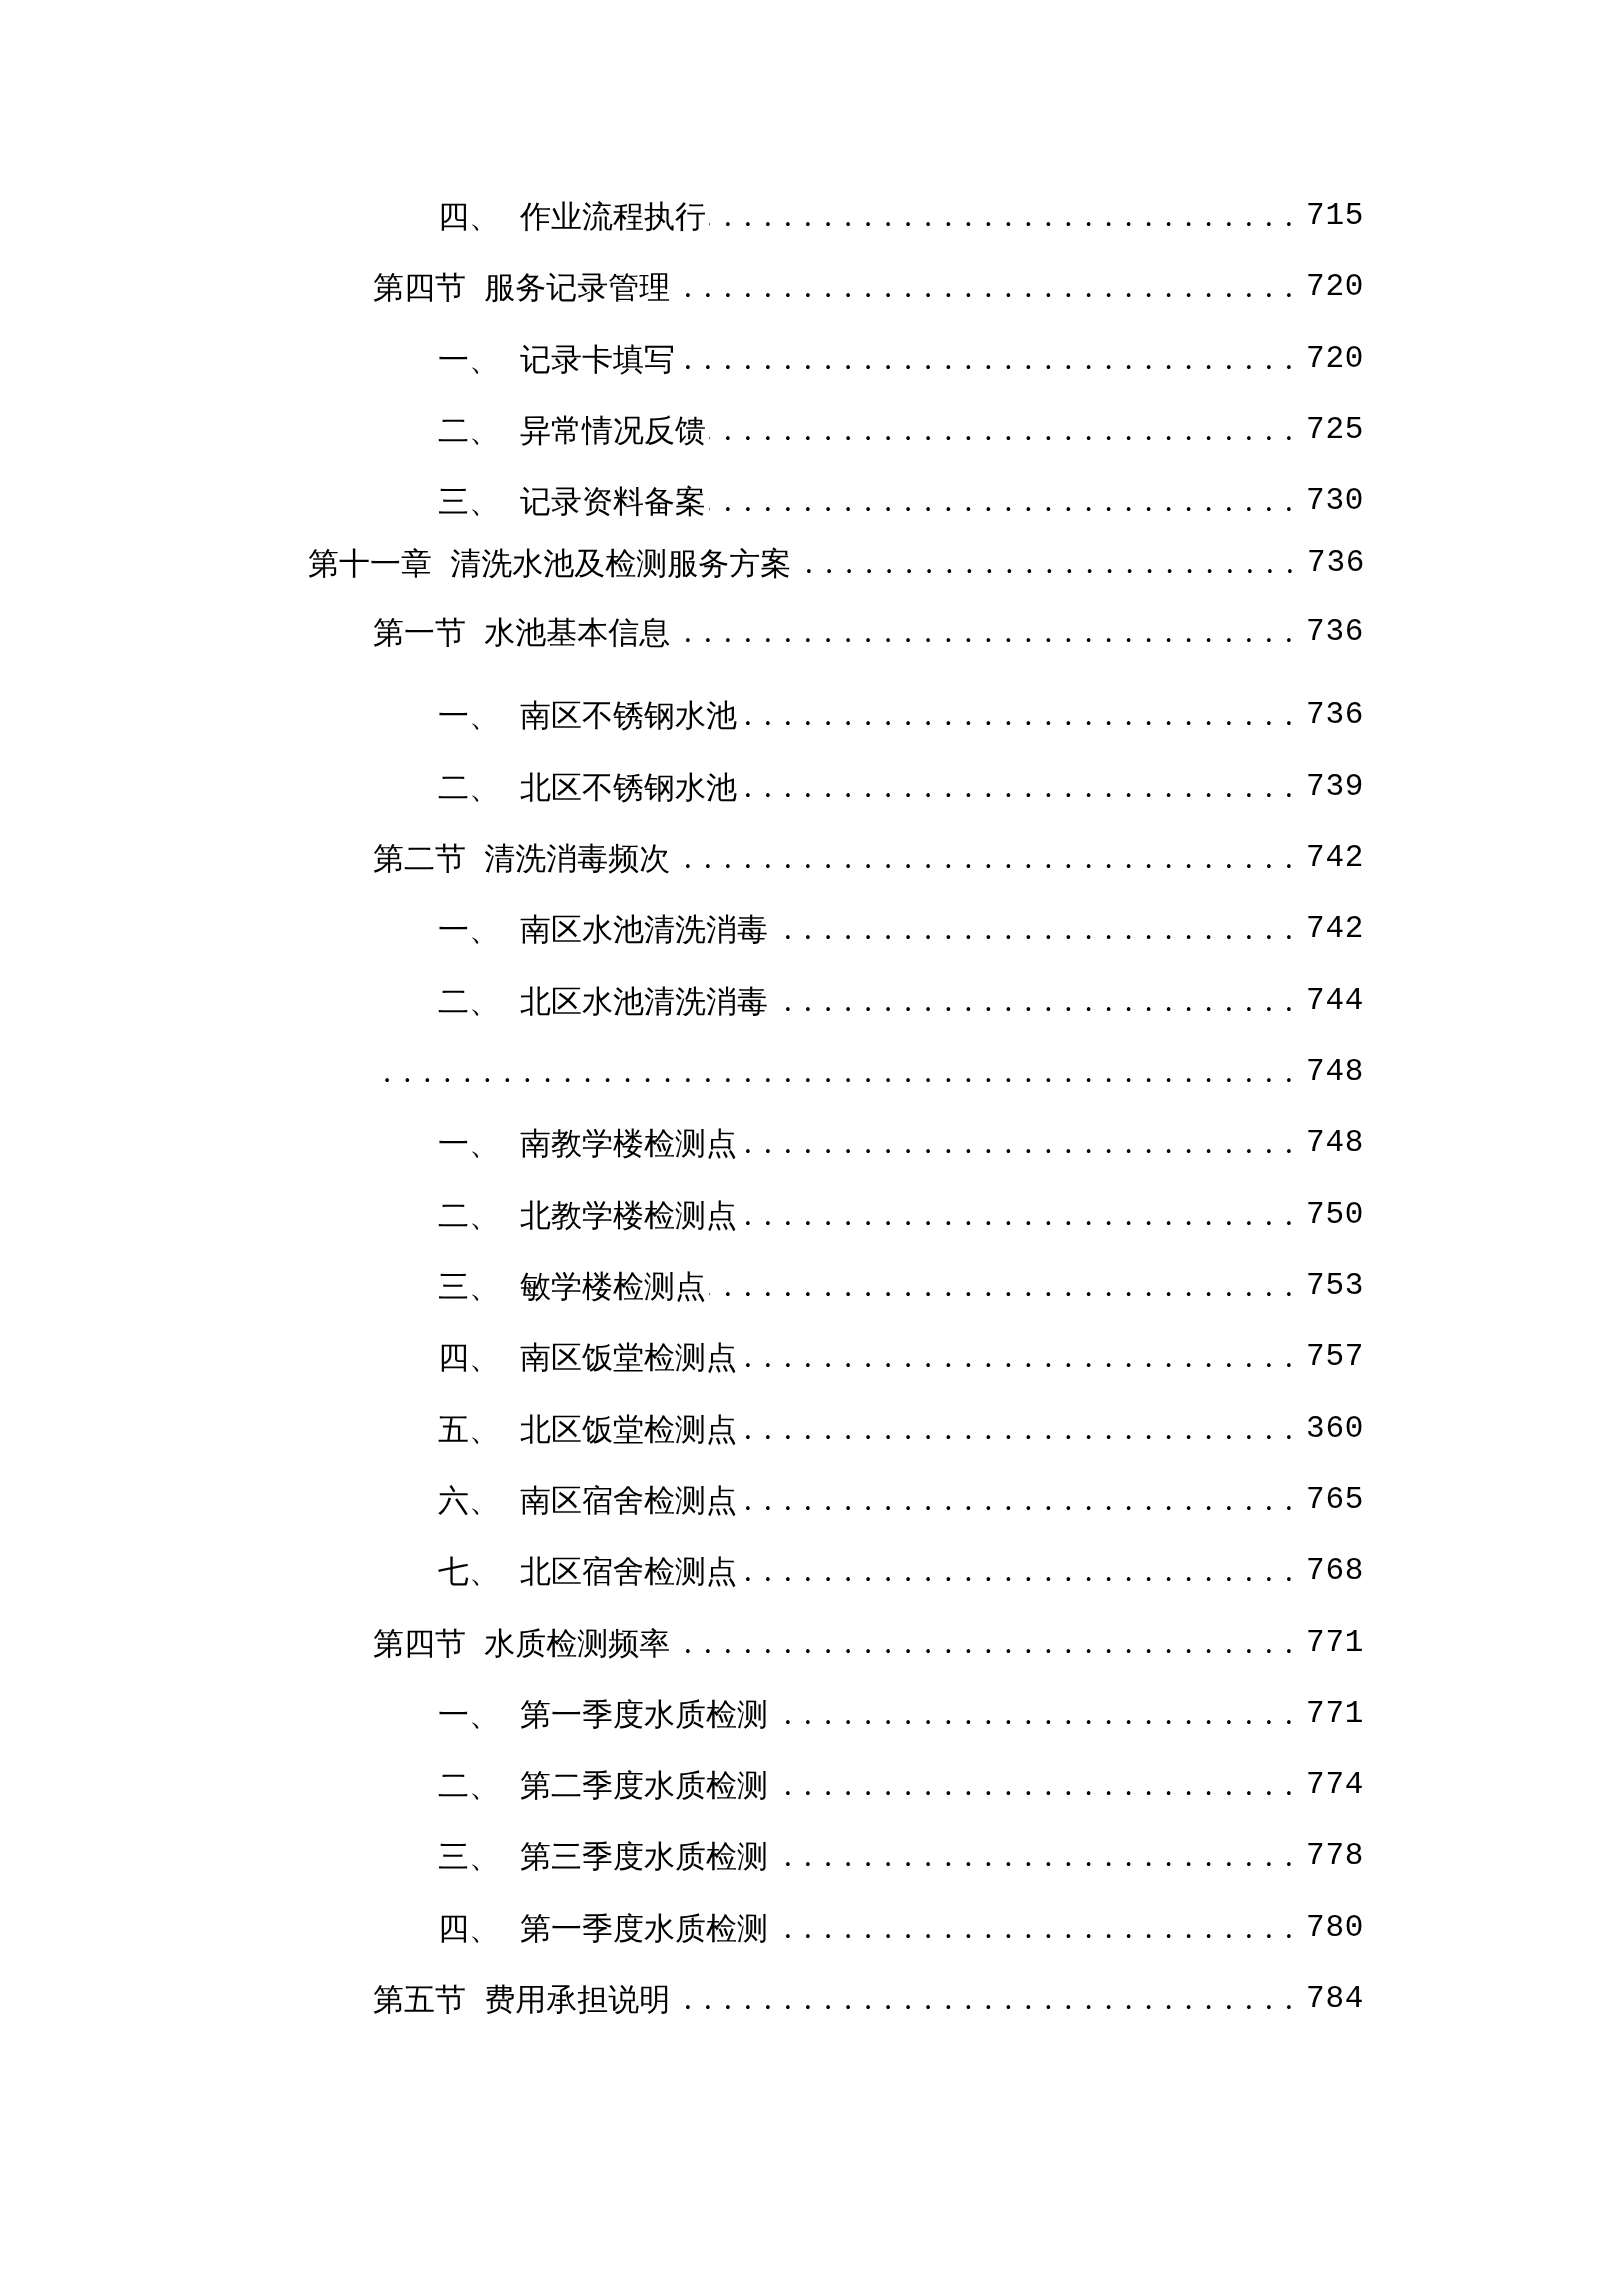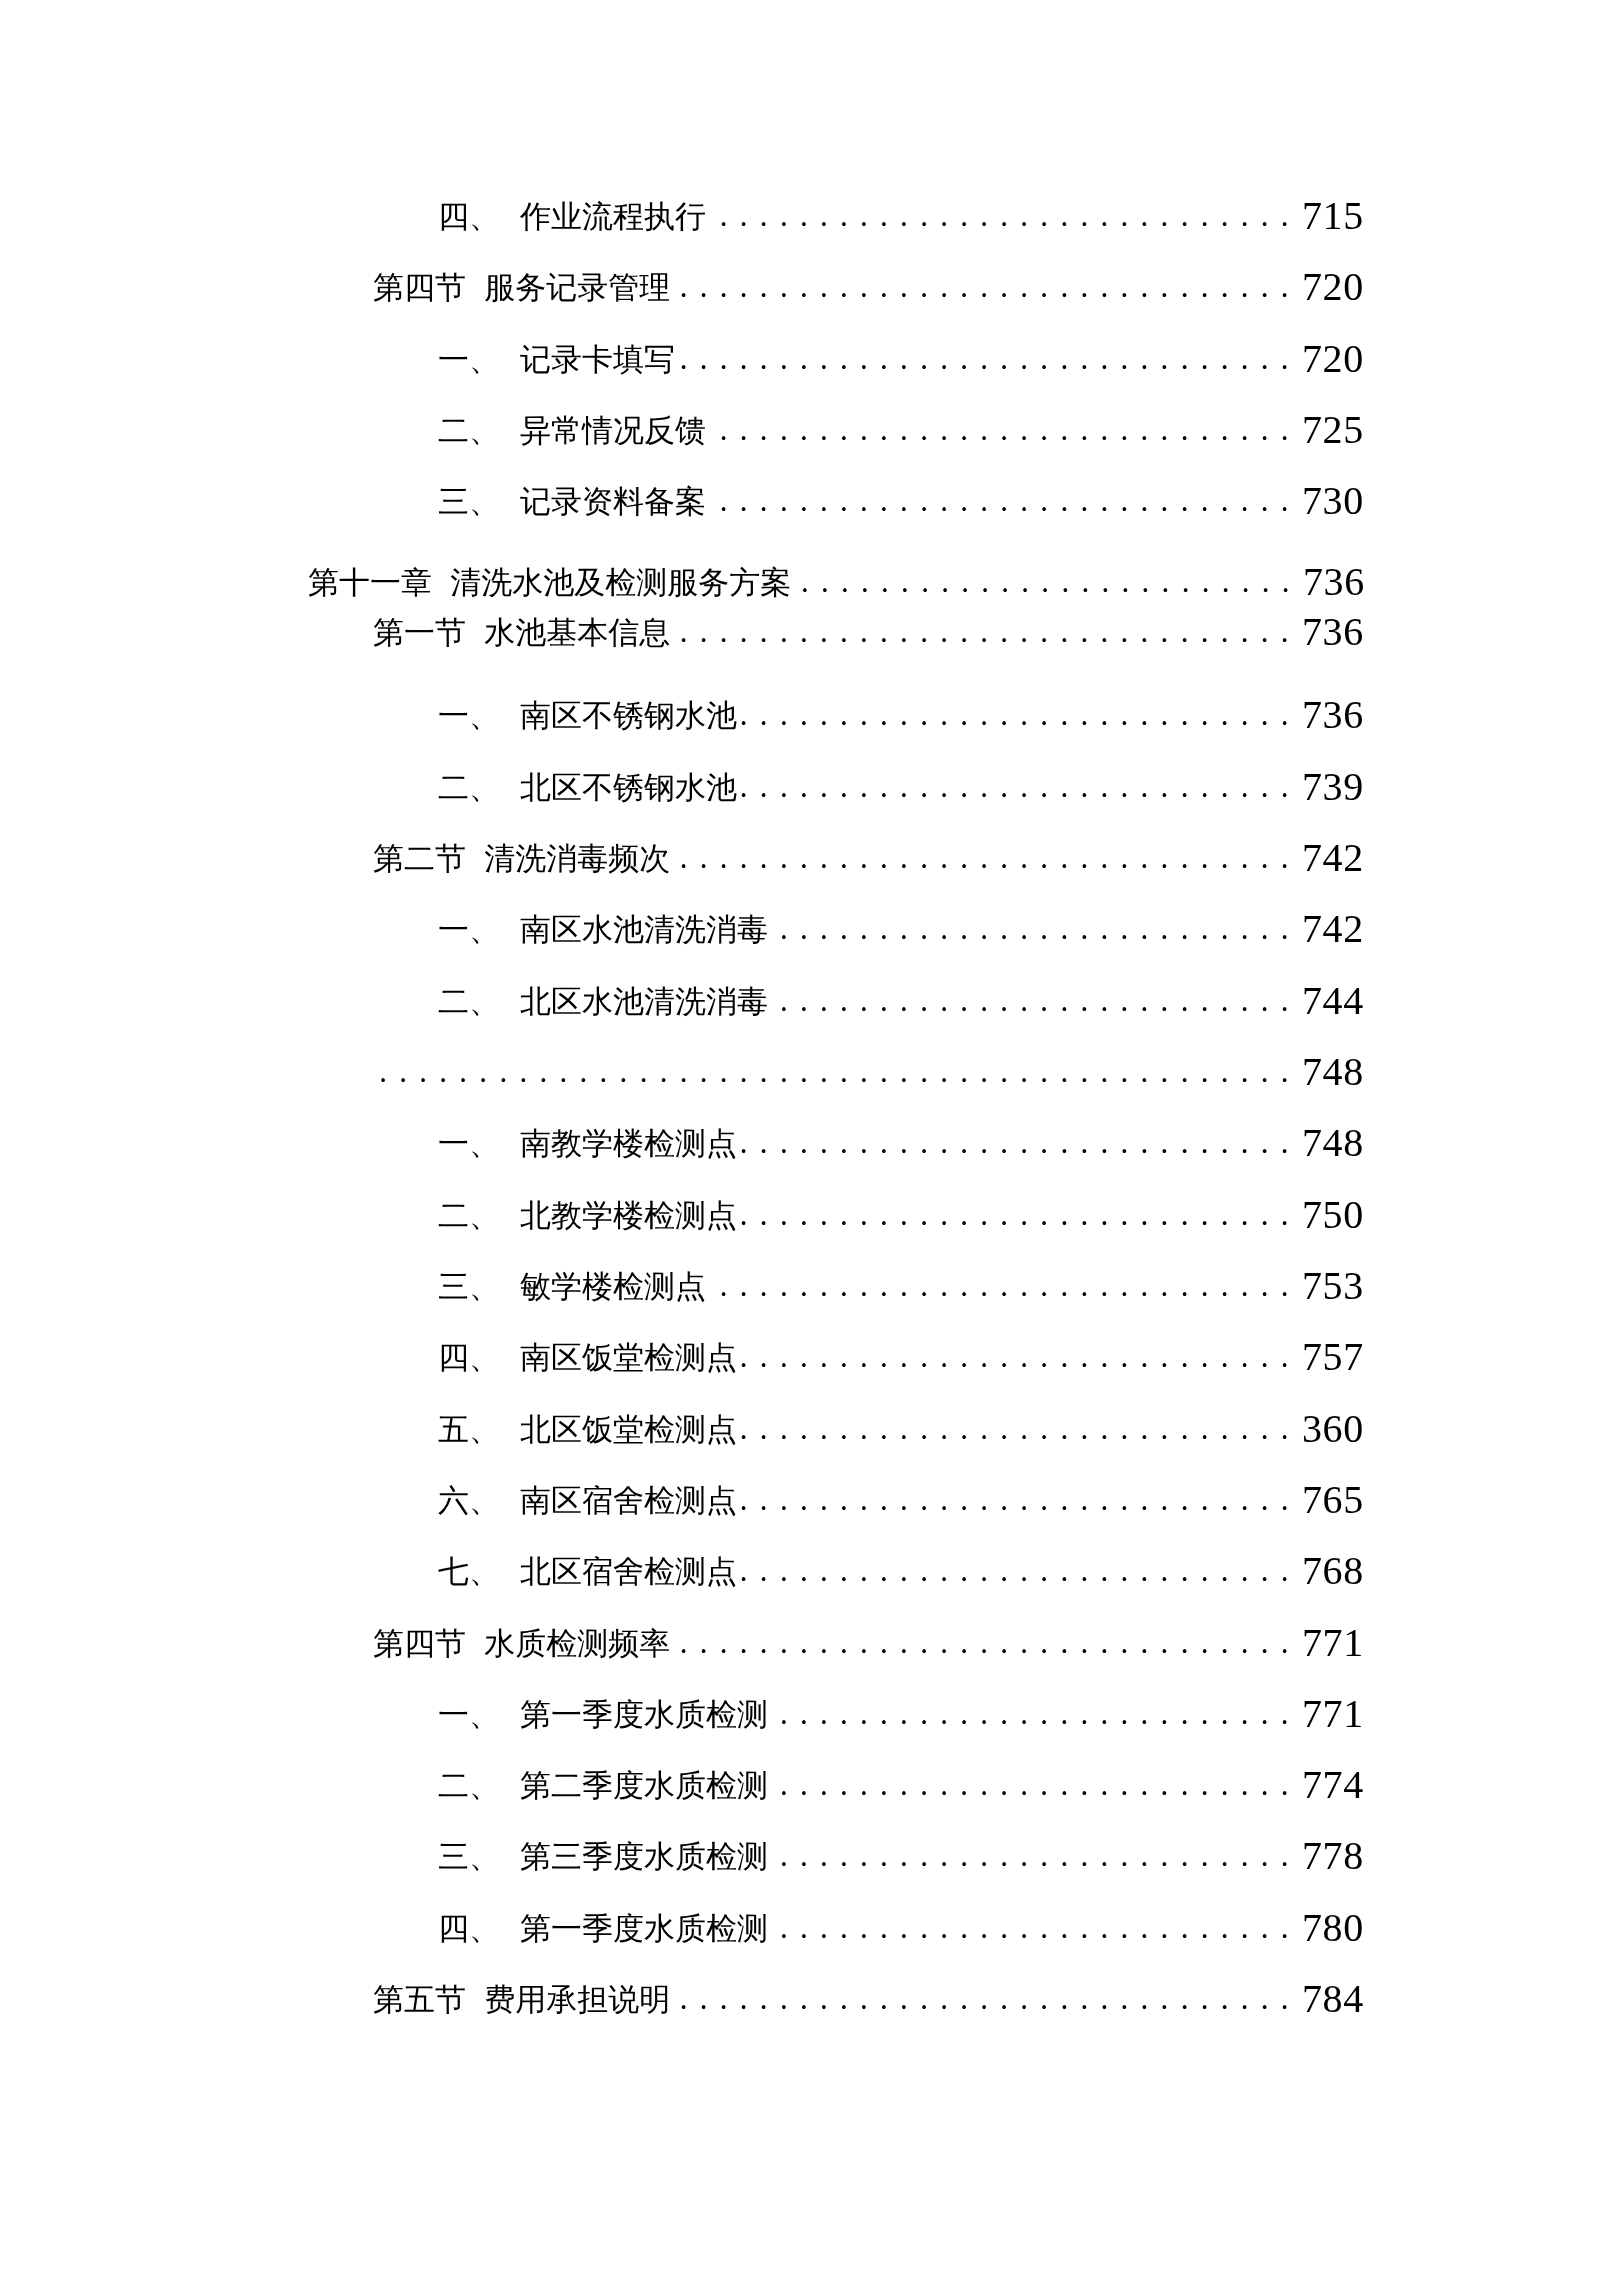--- a/index.html
+++ b/index.html
@@ -8,21 +8,21 @@
   .toc { position: absolute; left: 0; top: 193px; width: 1623px; }
   .row { position: absolute; height: 46px; display: flex; align-items: flex-end;
          font-size: 31px; line-height: 46px; white-space: nowrap; }
   .row .label { display: flex; align-items: flex-end; flex: 0 0 auto; }
   .row .num { display: inline-block; }
   .row.sub .num { width: 82px; }
   .row .gap { display: inline-block; width: 18.3px; }
   .row .dots { flex: 1 1 auto; overflow: hidden; height: 46px; position: relative; margin-left: 2.6px; margin-right: 11.8px; }
   .row .dots::before { content: ". . . . . . . . . . . . . . . . . . . . . . . . . . . . . . . . . . . . . . . . . . . . . . . . . . . . . . . . . . . . . . . . . . . . . . . . . . . . . . . . . . . . . . . . . . . . . . . . . . . . . . . . . . . . . . . . . . . . .";
         position: absolute; right: 0; bottom: 0; letter-spacing: 0.8px; font-size: 29px; line-height: 46px; white-space: nowrap; }
-  .row .page { flex: 0 0 auto; font-family: Liberation Serif, serif; font-size: 40px; letter-spacing: 0.7px; }
+  .row .page { flex: 0 0 auto; font-family: Liberation Mono, monospace; font-size: 31px; letter-spacing: 0.7px; }
   .row.chapter { left: 308px; width: 1057px; }
   .row.section { left: 373px; width: 991px; }
   .row.sub { left: 438px; width: 926px; }
 </style>
 </head>
 <body>
 
 <div class="toc">
 
   <div class="row sub" style="top:0px">
@@ -64,21 +64,21 @@
 
   <div class="row sub" style="top:285px">
     <span class="label">
         <span class="num">三、</span>
         <span>记录资料备案</span>
       </span>
     <span class="dots"></span>
     <span class="page">730</span>
   </div>
 
-  <div class="row chapter" style="top:366px">
+  <div class="row chapter" style="top:347px">
     <span class="label">
         <span class="num">第十一章</span>
         <span class="gap"></span>
         <span>清洗水池及检测服务方案</span>
       </span>
     <span class="dots"></span>
     <span class="page">736</span>
   </div>
 
   <div class="row section" style="top:416px">

